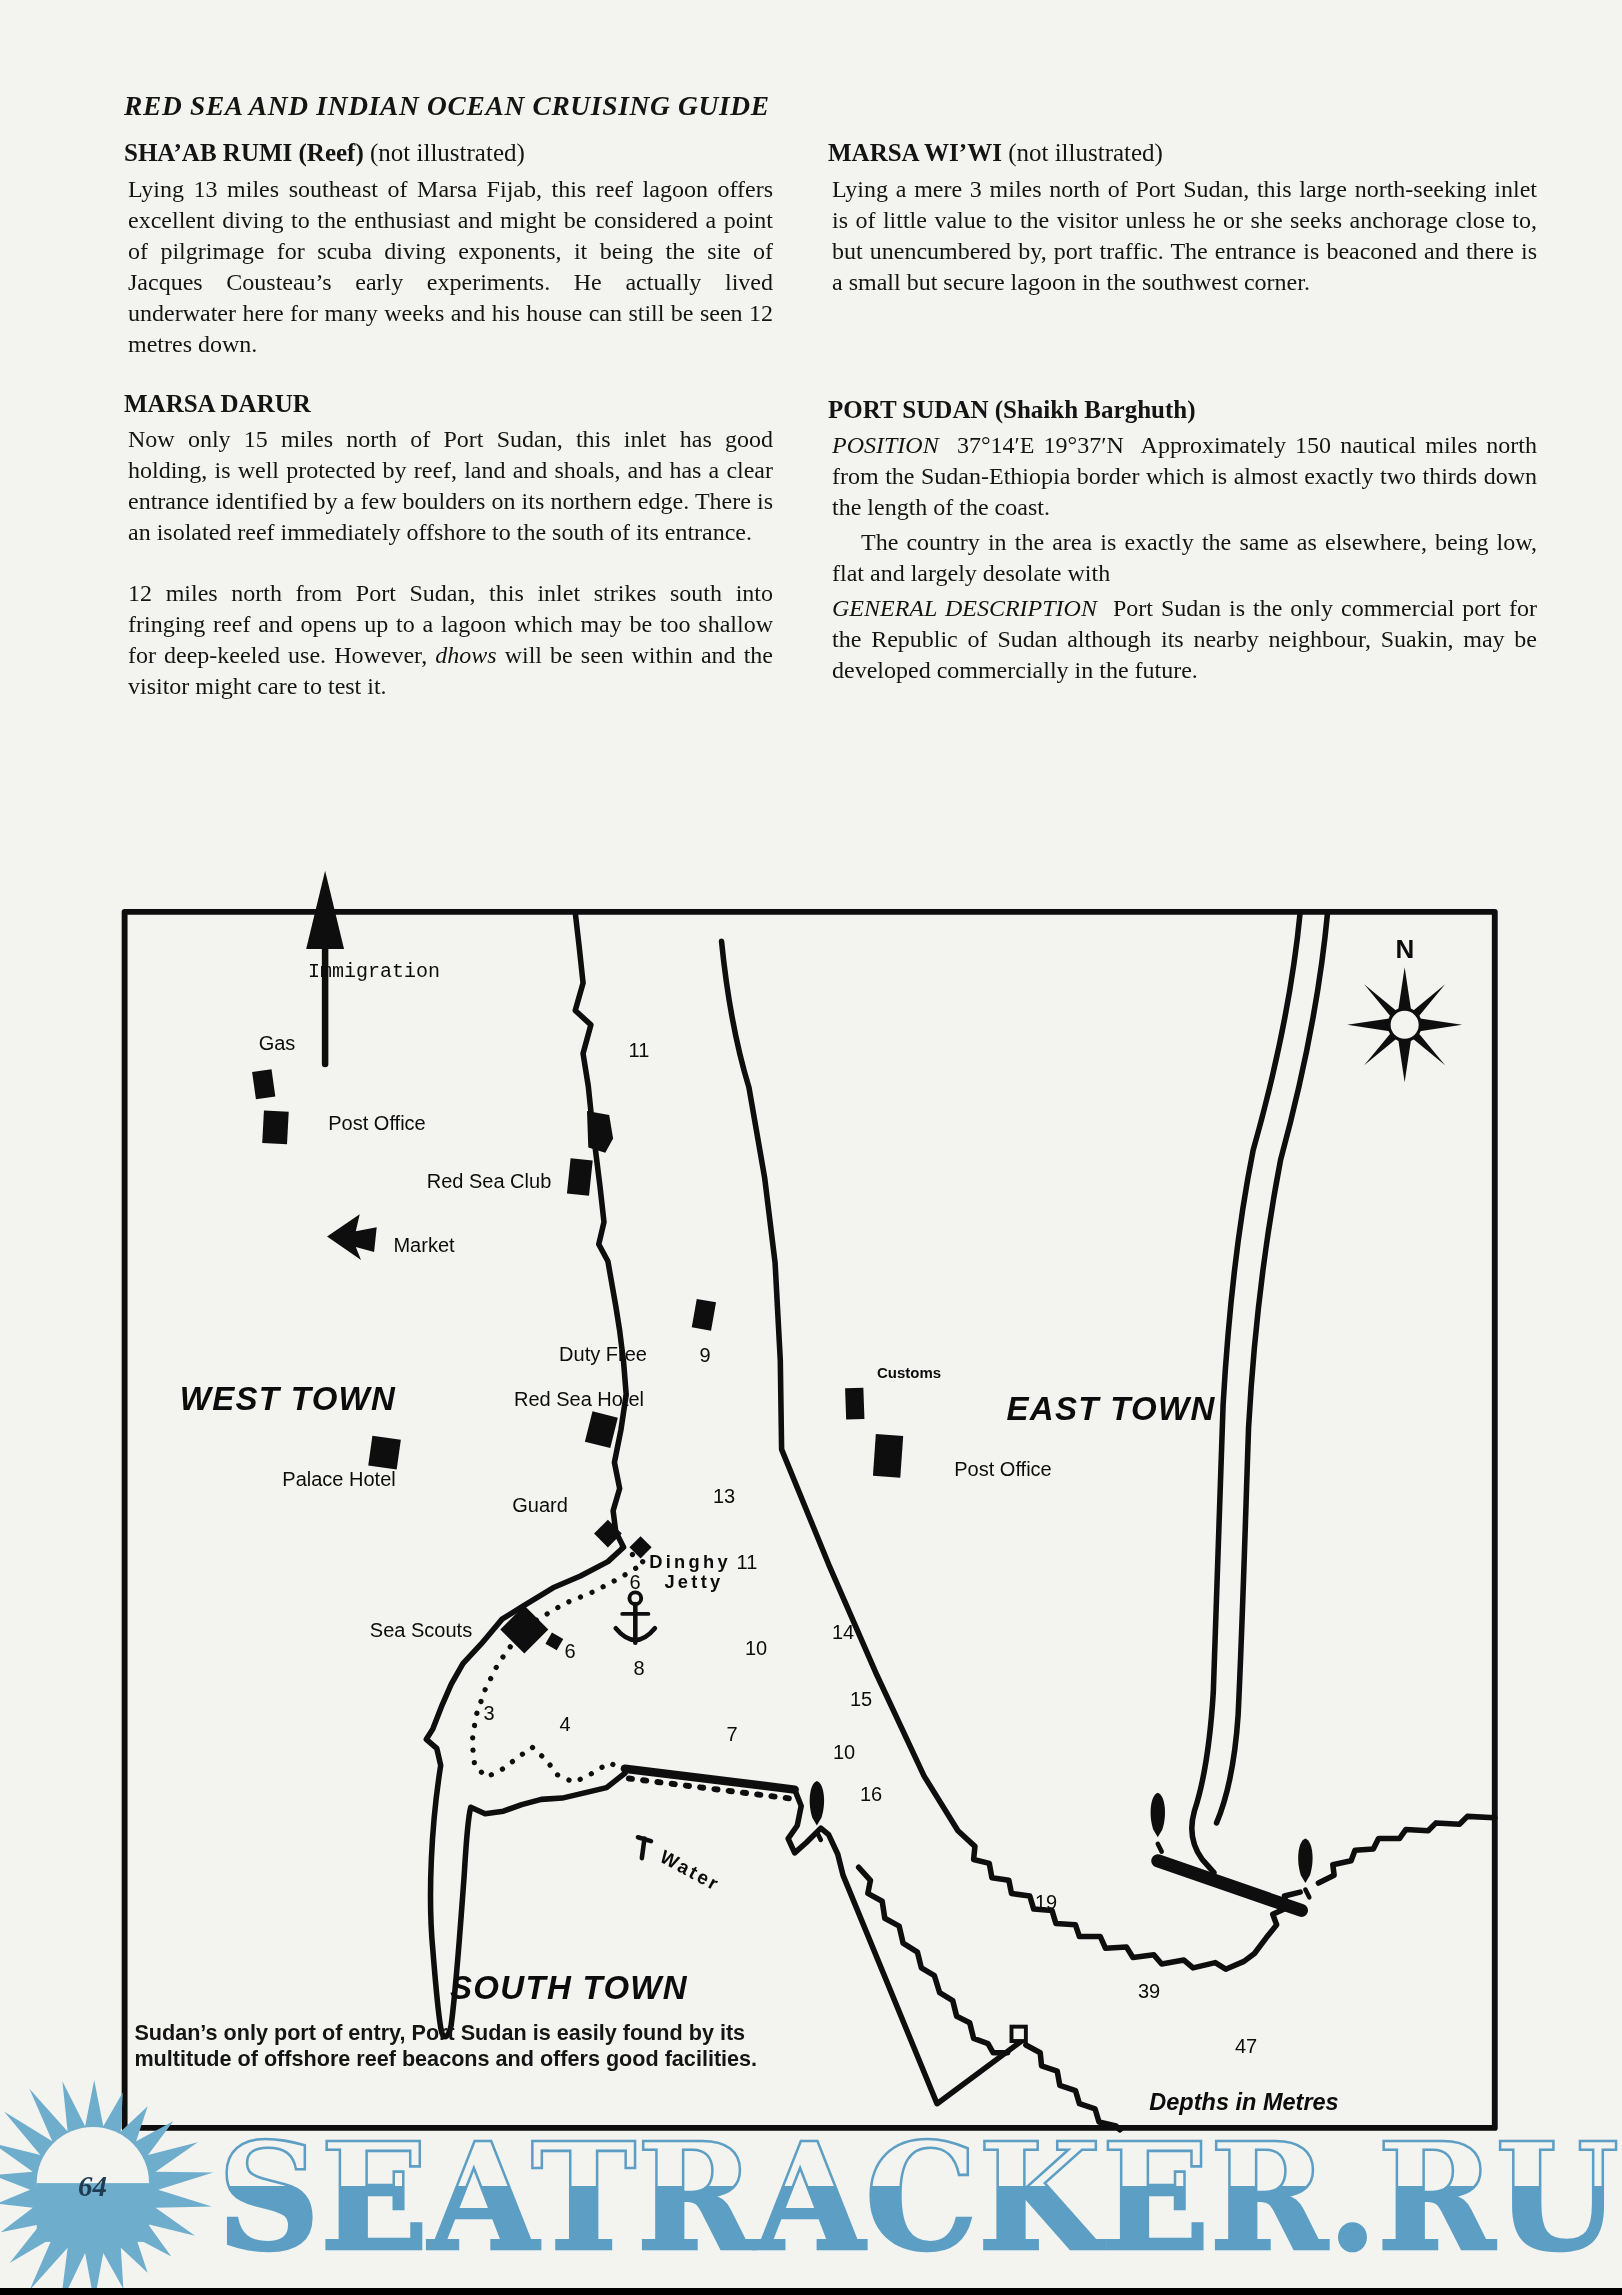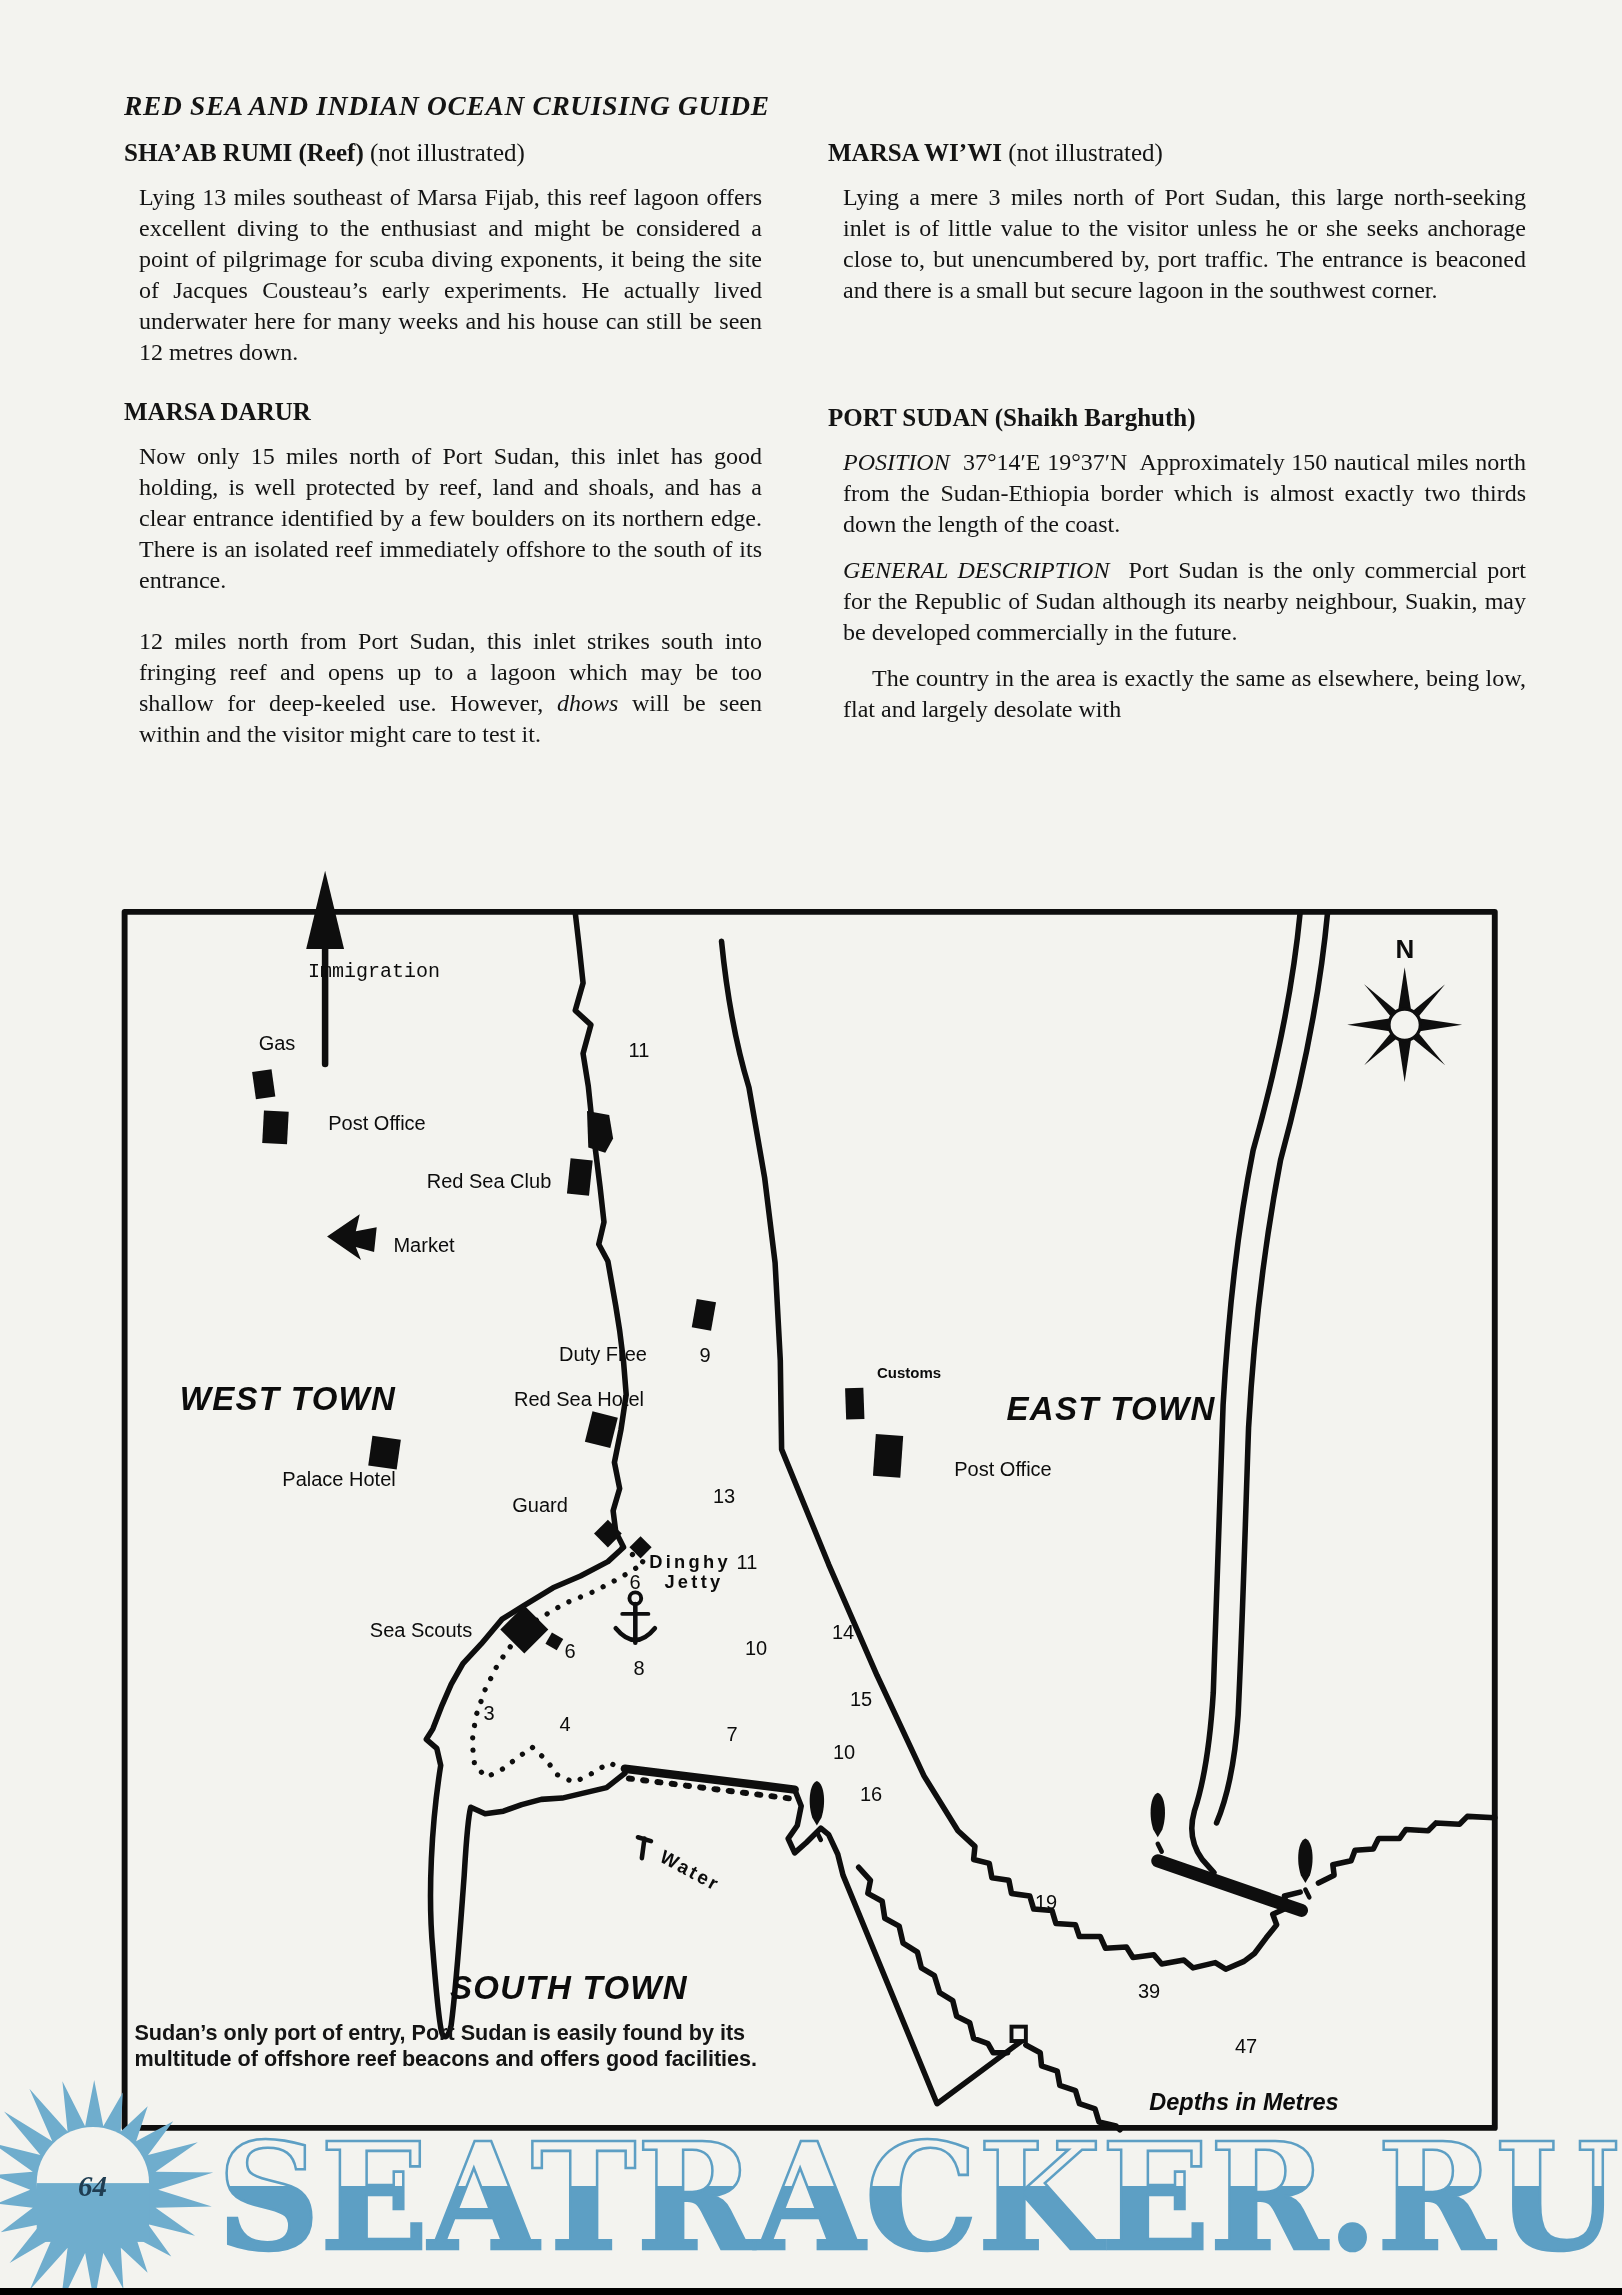--- a/index.html
+++ b/index.html
@@ -7,21 +7,21 @@
         font-family:"Liberation Serif",serif;color:#141414;}
   .header{position:absolute;left:124px;top:91px;font-size:27.4px;font-style:italic;font-weight:600;
           letter-spacing:0.7px;white-space:nowrap;}
   .col{position:absolute;top:139px;}
   .col-left{left:124px;width:653px;}
   .col-right{left:828px;width:713px;}
   .sec{margin:0 0 30px 0;}
   .h{font-size:25px;margin:0 0 6.5px 0;}
   .hb{font-weight:700;}
   .hn{font-weight:400;}
-  p.body{font-size:24px;line-height:31px;text-align:justify;margin:15px;}
+  p.body{font-size:24px;line-height:31px;text-align:justify;margin:4px;}
   p.body .it{font-style:italic;}
   .gap-big{margin-top:98px;}
   .gap-par{margin-top:37px;}
   .indent{text-indent:29px;}
 
   .map{position:absolute;left:122px;top:909px;width:1378px;height:1225px;}
   .map svg{position:absolute;left:0;top:0;overflow:visible;}
   .overlay{position:absolute;left:0;top:0;width:100%;height:100%;}
   .maplabel{position:absolute;white-space:nowrap;transform:translate(-50%,-50%);
             font-family:"Liberation Sans",sans-serif;color:#0c0c0c;}
@@ -66,22 +66,22 @@
     </div>
   </div>
 
   <div class="col col-right">
     <div class="sec">
       <div class="h"><span class="hb">MARSA WI’WI</span><span class="hn"> (not illustrated)</span></div>
       <p class="body"><span>Lying a mere 3 miles north of Port Sudan, this large north-seeking inlet is of little value to the visitor unless he or she seeks anchorage close to, but unencumbered by, port traffic. The entrance is beaconed and there is a small but secure lagoon in the southwest corner.</span></p>
     </div>
     <div class="h gap-big"><span class="hb">PORT SUDAN (Shaikh Barghuth)</span></div>
     <p class="body gap-par"><span class="it">POSITION</span><span>&nbsp; 37°14′E 19°37′N&nbsp; Approximately 150 nautical miles north from the Sudan-Ethiopia border which is almost exactly two thirds down the length of the coast.</span></p>
+    <p class="body indent"><span>The country in the area is exactly the same as elsewhere, being low, flat and largely desolate with</span></p>
     <p class="body gap-par"><span class="it">GENERAL DESCRIPTION</span><span>&nbsp; Port Sudan is the only commercial port for the Republic of Sudan although its nearby neighbour, Suakin, may be developed commercially in the future.</span></p>
-    <p class="body indent"><span>The country in the area is exactly the same as elsewhere, being low, flat and largely desolate with</span></p>
   </div>
 
   <div class="map">
     <svg width="1378" height="1225" viewBox="186 1391 2110 1875">
       <g fill="none" stroke="#0e0e0e" stroke-linejoin="round" stroke-linecap="round">
 
         <rect x="190" y="1395" width="2098" height="1862" stroke-width="9"></rect>
 
         <path stroke-width="8.5" d="M 880,1396 L 886,1448 L 892,1504 L 880,1546 L 904,1568 L 892,1612 L 900,1662 L 906,1720 L 912,1768 L 918,1816 L 924,1870 L 916,1904 L 930,1930 L 936,1964 L 942,1998 L 948,2036 L 954,2084 L 958,2134 L 950,2188 L 940,2238 L 948,2278 L 938,2312 L 942,2344 L 954,2368 L 930,2390 L 888,2412 L 846,2430 L 800,2458 L 768,2478 L 736,2516 L 708,2546 L 690,2578 L 676,2610 L 662,2646 L 652,2662 L 668,2676 L 674,2702 C 660,2790 654,2900 662,2985 C 668,3060 672,3100 676,3112 C 680,3122 686,3118 690,3100 C 698,3040 704,2950 710,2870 C 713,2820 715,2784 720,2766 L 742,2776 L 770,2772 L 798,2762 L 828,2754 L 860,2752 L 894,2744 L 928,2736 L 956,2714"></path>
 

